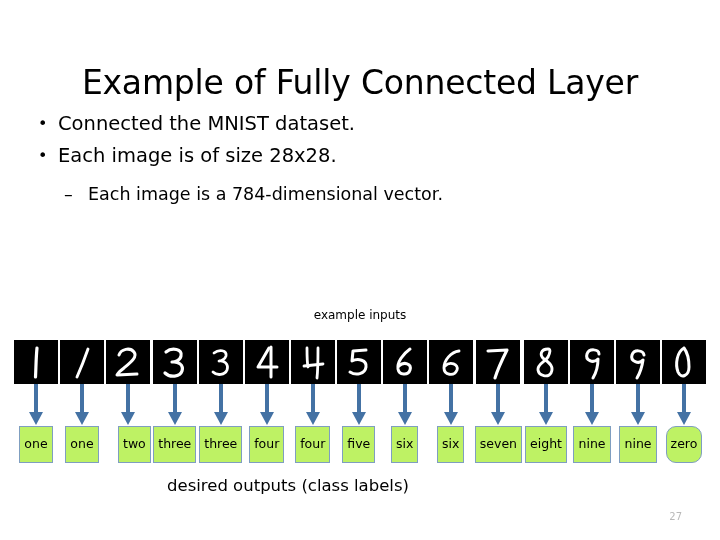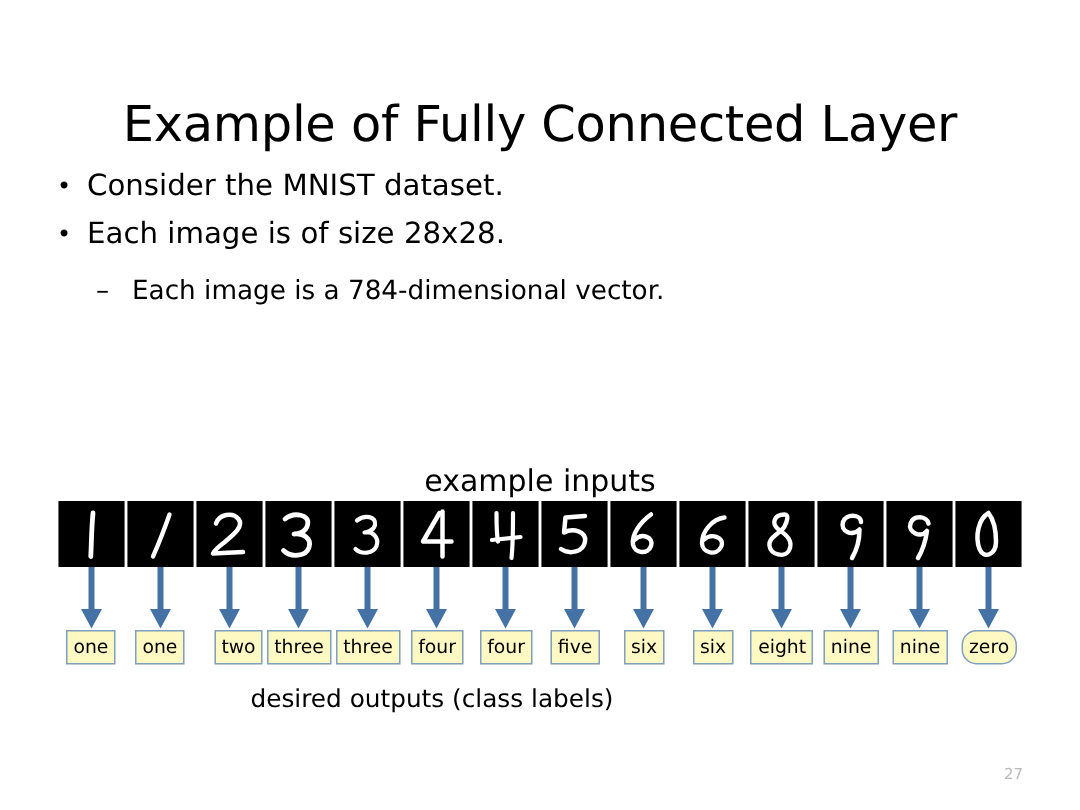--- a/index.html
+++ b/index.html
@@ -75,23 +75,23 @@
   
   .diagram {
     position: absolute;
     left: 0;
     top: 308px;
     width: 720px;
   }
   .diagram-caption-top {
     width: 720px;
     text-align: center;
-    font-size: 20px;
-    color: #000000;
-    margin-bottom: 2px;
+    font-size: 12px;
+    color: #000000;
+    margin-bottom: 18px;
   }
   .columns {
     display: flex;
     align-items: flex-start;
     justify-content: center;
     padding: 0 7px;
     box-sizing: border-box;
     width: 720px;
   }
   .col {
@@ -118,27 +118,27 @@
 
   .arrow {
     height: 42px;
     width: 18px;
     display: block;
     flex: 0 0 auto;
   }
 
   .label-box {
     border: 1px solid #7f9ec0;
-    background: #fef9c3;
+    background: #bef264;
     color: #000000;
     font-size: 12.5px;
     line-height: 1;
     padding: 4px 4px 5px 4px;
     box-sizing: border-box;
-    height: 23px;
+    height: 37px;
     display: flex;
     align-items: center;
     justify-content: center;
     white-space: nowrap;
   }
 
   .diagram-caption-bottom {
     width: 576px;
     text-align: center;
     font-size: 16.5px;
@@ -157,21 +157,21 @@
 </style>
 </head>
 <body>
 
 <div class="slide-title">Example of Fully Connected Layer</div>
 
 <div class="bullets">
 
   <div class="bullet-row">
     <span class="bullet-mark">•</span>
-    <span class="bullet-text">Consider the MNIST dataset.</span>
+    <span class="bullet-text">Connected the MNIST dataset.</span>
   </div>
 
   <div class="bullet-row">
     <span class="bullet-mark">•</span>
     <span class="bullet-text">Each image is of size 28x28.</span>
   </div>
 
   <div class="sub-row">
     <span class="sub-mark">–</span>
     <span class="bullet-text">Each image is a 784-dimensional vector.</span>
@@ -314,20 +314,33 @@
         <div class="arrow"><svg viewBox="0 0 18 42" width="18" height="42" xmlns="http://www.w3.org/2000/svg">
             <rect x="7" y="0" width="4" height="30" fill="#4472a4"></rect>
             <polygon points="2,28 16,28 9,41" fill="#4472a4"></polygon>
           </svg></div>
         <div class="label-box" style="border-color: rgb(127, 158, 192);">six</div>
       </div>
       <div class="col">
         <div class="digit-tile">
           <svg viewBox="0 0 44 44" xmlns="http://www.w3.org/2000/svg">
             <rect x="0" y="0" width="44" height="44" fill="#000000"></rect>
+            <path d="M12 11 L31 10 C27 18 22 28 19 38" fill="none" stroke="#ffffff" stroke-width="3.1" stroke-linecap="round" stroke-linejoin="round"></path>
+          </svg>
+        </div>
+        <div class="arrow"><svg viewBox="0 0 18 42" width="18" height="42" xmlns="http://www.w3.org/2000/svg">
+            <rect x="7" y="0" width="4" height="30" fill="#4472a4"></rect>
+            <polygon points="2,28 16,28 9,41" fill="#4472a4"></polygon>
+          </svg></div>
+        <div class="label-box" style="border-color: rgb(127, 158, 192);">seven</div>
+      </div>
+      <div class="col">
+        <div class="digit-tile">
+          <svg viewBox="0 0 44 44" xmlns="http://www.w3.org/2000/svg">
+            <rect x="0" y="0" width="44" height="44" fill="#000000"></rect>
             <path d="M24 9 C17 9 15 15 20 19 C26 23 30 27 27 33 C24 38 15 36 14 30 C13 24 22 21 24 17 C26 13 27 9 24 9" fill="none" stroke="#ffffff" stroke-width="2.9" stroke-linecap="round" stroke-linejoin="round"></path>
           </svg>
         </div>
         <div class="arrow"><svg viewBox="0 0 18 42" width="18" height="42" xmlns="http://www.w3.org/2000/svg">
             <rect x="7" y="0" width="4" height="30" fill="#4472a4"></rect>
             <polygon points="2,28 16,28 9,41" fill="#4472a4"></polygon>
           </svg></div>
         <div class="label-box" style="border-color: rgb(127, 158, 192);">eight</div>
       </div>
       <div class="col">

